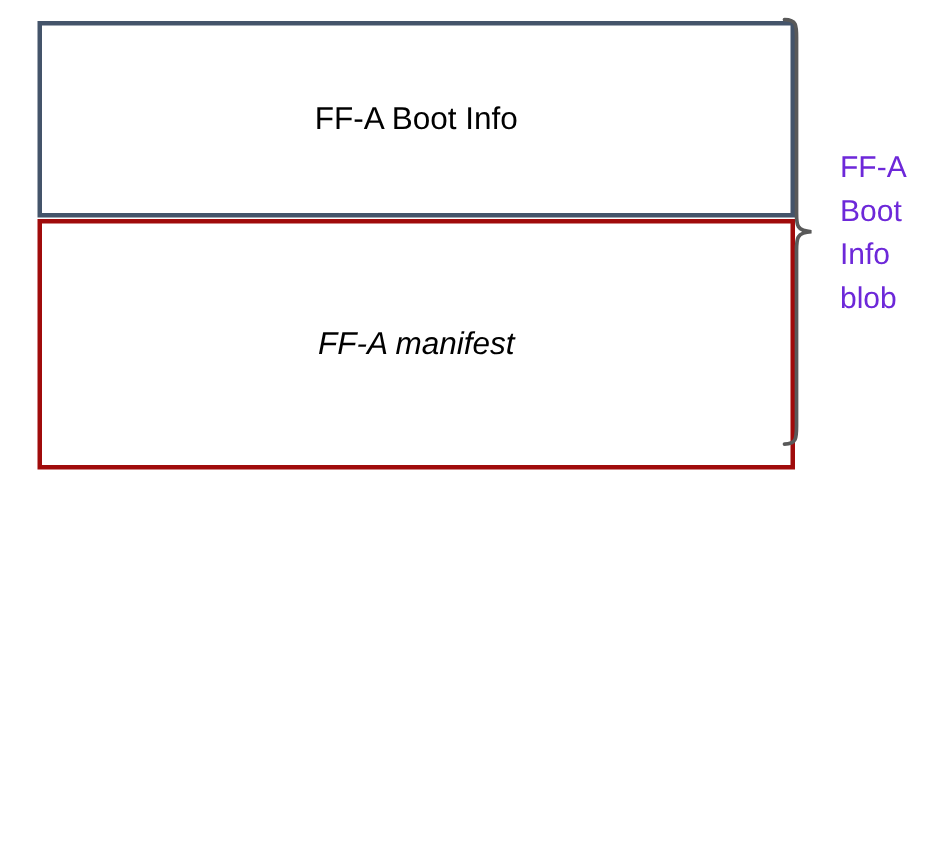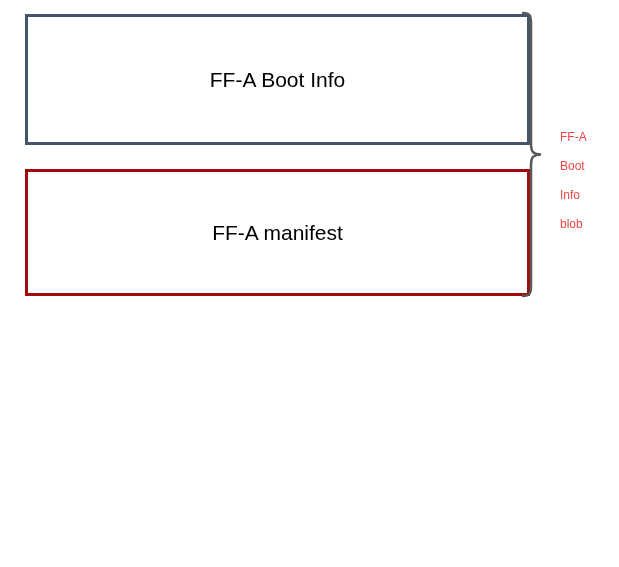--- a/index.html
+++ b/index.html
@@ -27,46 +27,46 @@
     font-size: 21px;
     color: #000000;
     margin-left: 12px;
   }
   .box-boot-info {
     top: 14px;
     height: 131px;
     border: 3px solid var(--boot-info-border, #44546A);
   }
   .box-manifest {
-    top: 169px;
-    height: 127px;
+    top: 146px;
+    height: 167px;
     border: 3px solid var(--manifest-border, #A00B0B);
+    font-style: italic;
   }
   .box-image {
     top: 301px;
     height: 246px;
     border: 3px solid var(--image-border, #2E5B97);
   }
   .brace-svg {
     position: absolute;
     left: 521px;
     top: 11px;
     width: 24px;
     height: 287px;
   }
   .brace-label {
     position: absolute;
     left: 560px;
     top: 98px;
     width: 58px;
-    font-size: 12px;
+    font-size: 20px;
     line-height: 29px;
-    color: #ef4444;
+    color: #6d28d9;
     white-space: pre-line;
-    margin-top: 25px;
   }
 </style>
 </head>
 <body>
 
 <div id="canvas">
 
   <div class="box box-boot-info">
     <span>FF-A Boot Info</span>
   </div>

